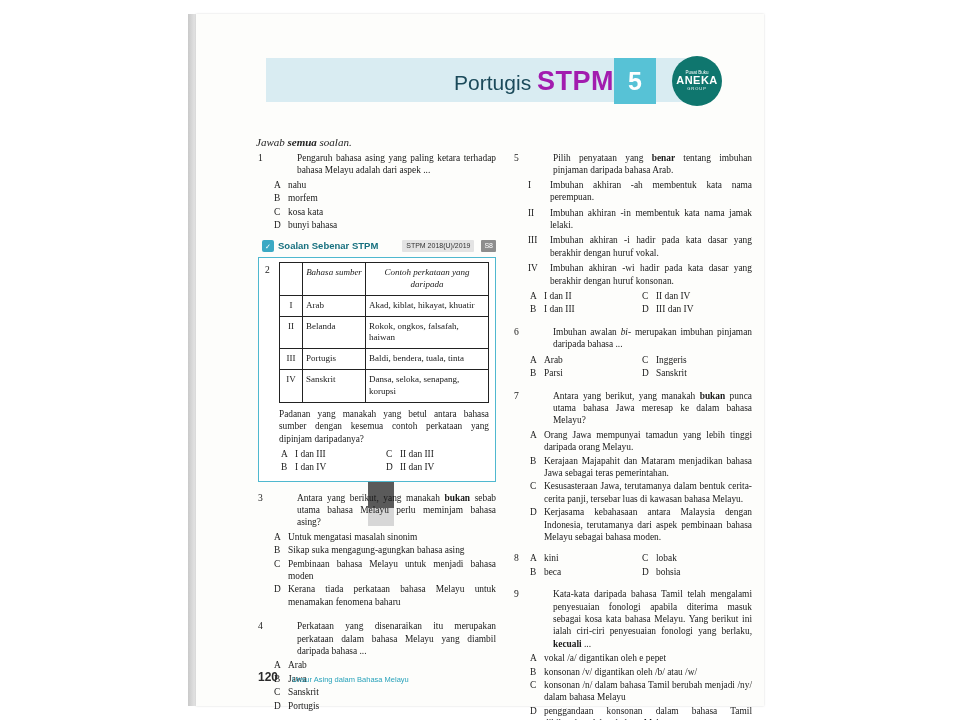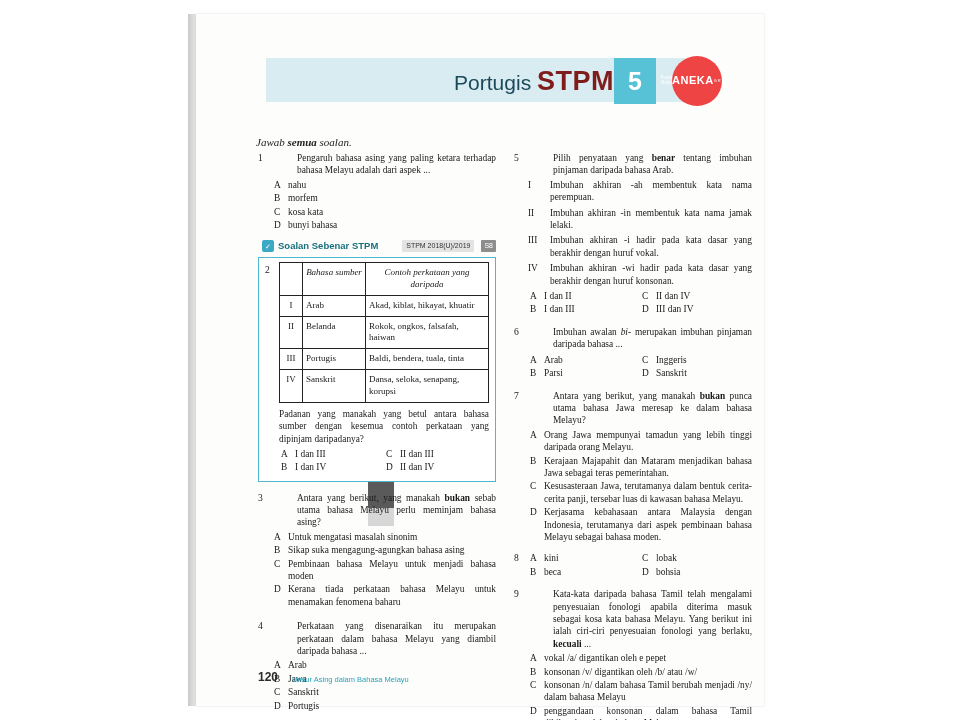--- a/index.html
+++ b/index.html
@@ -21,32 +21,32 @@
   
   .banner{
     position:absolute;left:70px;top:44px;width:420px;height:44px;
     background:#d9ecf2;
   }
   .banner-title{
     position:absolute;right:72px;top:8px;
     font-family:"Liberation Sans", sans-serif;
     font-size:21px;color:#1b4a5a;font-weight:normal;
   }
-  .banner-title b{font-size:27px;font-weight:bold;letter-spacing:.5px;color:#7f1d1d;margin-top:17px;}
+  .banner-title b{font-size:27px;font-weight:bold;letter-spacing:.5px;color:#a21caf;margin-top:17px;}
   .banner-num{
     position:absolute;left:348px;top:0px;width:42px;height:46px;
     background:#57c2d6;color:#fff;
     font-family:"Liberation Sans", sans-serif;font-size:25px;font-weight:bold;
     display:flex;align-items:center;justify-content:center;
   }
   .logo{
     position:absolute;left:476px;top:42px;width:50px;height:50px;border-radius:50%;
-    background:#ef4444;color:#fff;text-align:center;
+    background:#0f766e;color:#fff;text-align:center;
     font-family:"Liberation Sans", sans-serif;
-    display:flex;align-items:center;justify-content:center;line-height:1.05;
+    display:flex;flex-direction:column;align-items:center;justify-content:center;line-height:1.05;
   }
   .logo .l1{font-size:4.5px;}
   .logo .l2{font-size:11px;font-weight:bold;letter-spacing:.5px;}
   .logo .l3{font-size:4px;letter-spacing:1px;}
 
   .instruction{
     position:absolute;left:60px;top:122px;
     font-style:italic;font-size:11px;color:#222;
   }
   .instruction b{font-weight:bold;}

